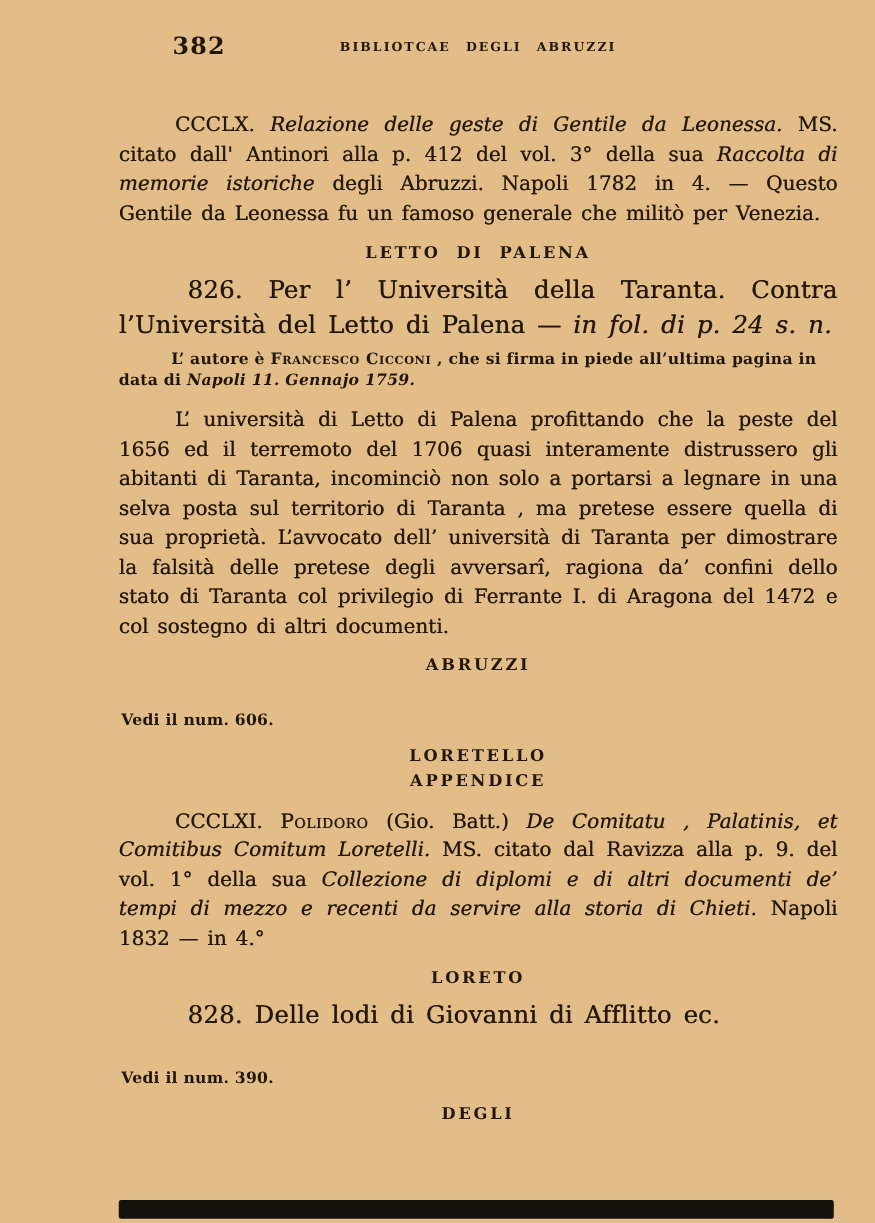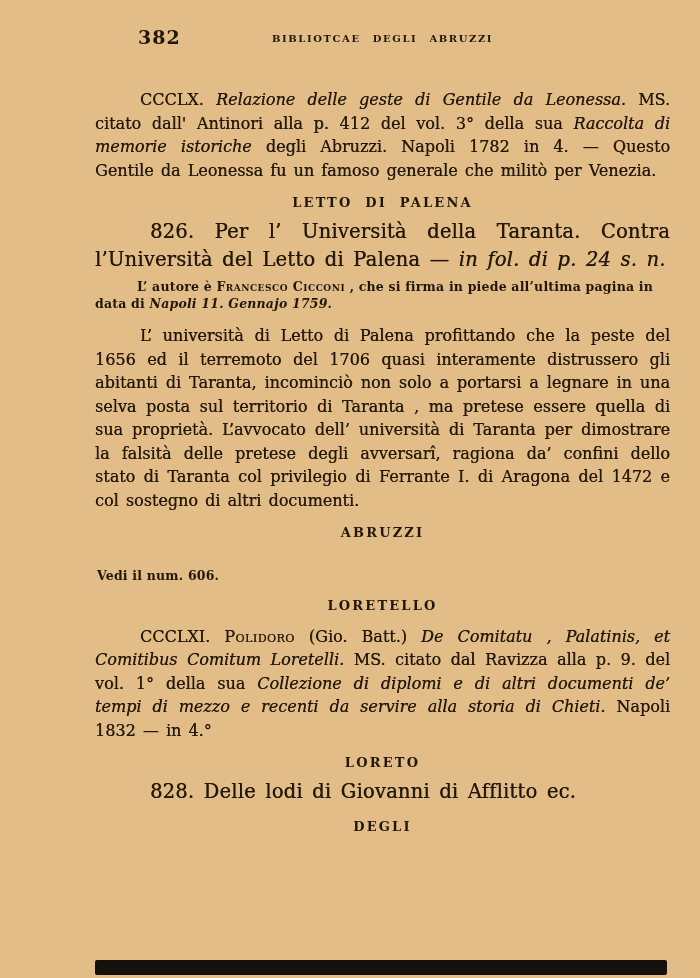--- a/index.html
+++ b/index.html
@@ -67,19 +67,21 @@
   </div>
   <div id="text-block" class="text-block">
       <div class="para"><span class="seg-normal">CCCLX. </span><span class="seg-italic">Relazione delle geste di Gentile da Leonessa.</span><span class="seg-normal"> MS. citato dall' Antinori alla p. 412 del vol. 3° della sua </span><span class="seg-italic">Raccolta di memorie istoriche</span><span class="seg-normal"> degli Abruzzi. Napoli 1782 in 4. — Questo Gentile da Leonessa fu un famoso generale che militò per Venezia.</span></div>
       <div class="section-header">LETTO DI PALENA</div>
       <div class="numbered-entry"><span class="seg-normal">826. Per l’ Università della Taranta. Contra l’Università del Letto di Palena — </span><span class="seg-italic">in fol. di p. 24 s. n.</span></div>
       <div class="note"><span class="seg-normal">L’ autore è </span><span class="seg-smallcaps">Francesco Cicconi</span><span class="seg-normal"> , che si firma in piede all’ultima pagina in data di </span><span class="seg-italic">Napoli 11. Gennajo 1759.</span></div>
       <div class="para"><span class="seg-normal">L’ università di Letto di Palena profittando che la peste del 1656 ed il terremoto del 1706 quasi interamente distrussero gli abitanti di Taranta, incominciò non solo a portarsi a legnare in una selva posta sul territorio di Taranta , ma pretese essere quella di sua proprietà. L’avvocato dell’ università di Taranta per dimostrare la falsità delle pretese degli avversarî, ragiona da’ confini dello stato di Taranta col privilegio di Ferrante I. di Aragona del 1472 e col sostegno di altri documenti.</span></div>
       <div class="section-header">ABRUZZI</div>
       <div class="note no-indent"><span class="seg-normal">Vedi il num. 606.</span></div>
       <div class="section-header">LORETELLO</div>
+      <div class="section-header">APPENDICE</div>
       <div class="para"><span class="seg-normal">CCCLXI. </span><span class="seg-smallcaps">Polidoro</span><span class="seg-normal"> (Gio. Batt.) </span><span class="seg-italic">De Comitatu , Palatinis, et Comitibus Comitum Loretelli.</span><span class="seg-normal"> MS. citato dal Ravizza alla p. 9. del vol. 1° della sua </span><span class="seg-italic">Collezione di diplomi e di altri documenti de’ tempi di mezzo e recenti da servire alla storia di Chieti.</span><span class="seg-normal"> Napoli 1832 — in 4.°</span></div>
       <div class="section-header">LORETO</div>
       <div class="numbered-entry"><span class="seg-normal">828. Delle lodi di Giovanni di Afflitto ec.</span></div>
+      <div class="note no-indent"><span class="seg-normal">Vedi il num. 390.</span></div>
       <div class="section-header">DEGLI</div>
     </div>
   <div class="scan-bar"></div>
 </div>
 
 </body></html>

